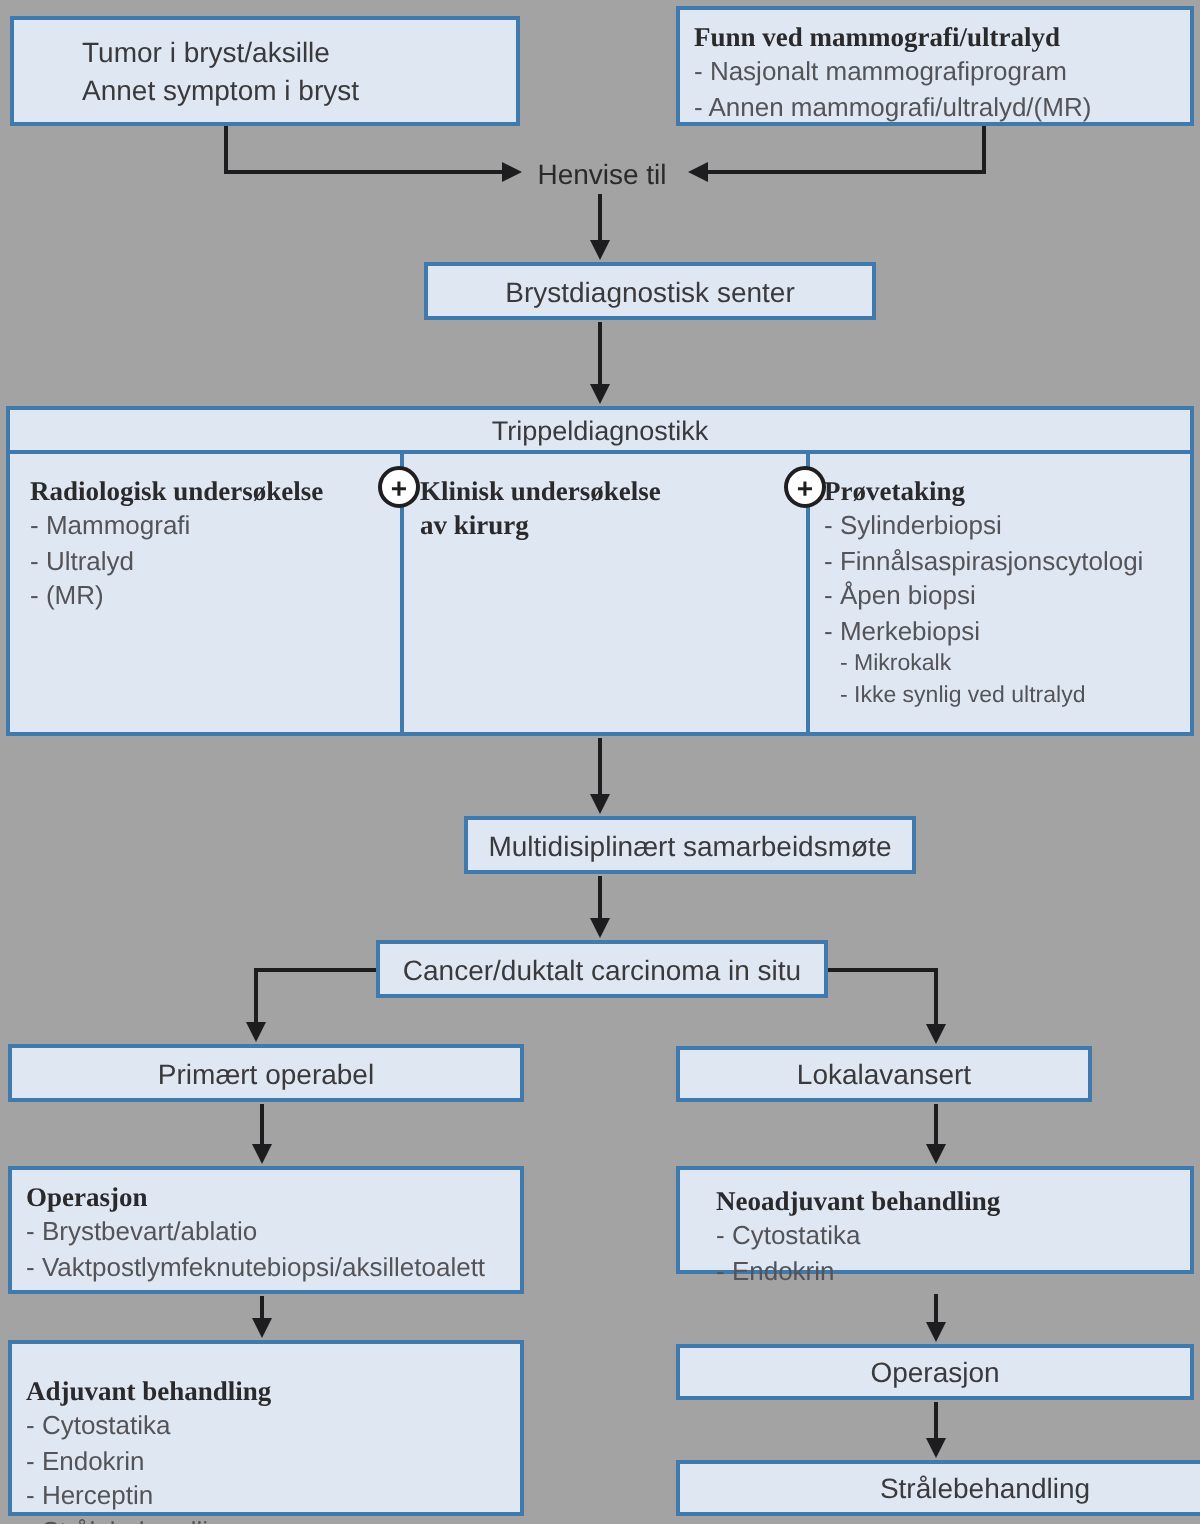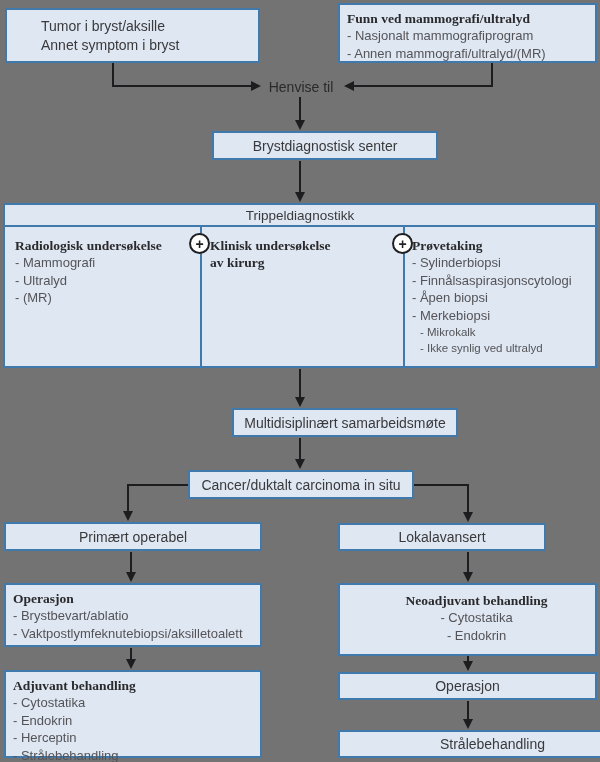--- a/index.html
+++ b/index.html
@@ -5,21 +5,21 @@
   :root{
     --fill:#dfe7f2;
     --border:#4079ab;
     --line:#1d1d1f;
     --dark:#2a2a2c;
     --label:#3a3a3c;
     --gray:#545458;
   }
   html,body{margin:0;padding:0;background:#fff;}
   .stage{
-    position:relative;width:600px;height:762px;background:#737373;
+    position:relative;width:600px;height:762px;background:#a3a3a3;
     font-family:"Liberation Sans","DejaVu Sans",sans-serif;overflow:hidden;
   }
   .overlay{position:absolute;left:0;top:0;width:600px;height:762px;pointer-events:none;}
   .box{
     position:absolute;background:var(--fill);border:2px solid var(--border);
     box-sizing:border-box;color:var(--label);
   }
   .center{display:flex;align-items:center;justify-content:center;font-size:14px;}
   .heading{font-weight:bold;color:var(--dark);font-size:13.5px;line-height:17px;white-space:nowrap;font-family:Liberation Serif, serif;}
   .item{color:var(--gray);font-size:13px;line-height:17.5px;white-space:nowrap;}
@@ -44,22 +44,22 @@
     background:#fff;box-sizing:border-box;display:flex;align-items:center;justify-content:center;
     font-size:14px;font-weight:bold;color:#1f1f21;z-index:2;line-height:1;
   }
   #plus1{left:189px;top:233px;}
   #plus2{left:392px;top:233px;}
   #b-mdt{left:188px;top:408px;width:226px;height:29px;margin-left:44px;}
   #b-cancer{left:188px;top:470px;width:226px;height:29px;}
   #b-primaert{left:4px;top:522px;width:258px;height:29px;}
   #b-lokal{left:338px;top:523px;width:208px;height:28px;}
   #b-opl{left:4px;top:583px;width:258px;height:64px;padding:5px 0 0 7px;}
-  #b-adj{left:4px;top:670px;width:258px;height:88px;padding:5px 0 0 7px;}
-  #b-neo{left:338px;top:583px;width:259px;height:73px;padding:7px 0 0 18px;text-align:center;}
+  #b-adj{left:4px;top:670px;width:258px;height:88px;padding:15px 0 0 7px;}
+  #b-neo{left:338px;top:583px;width:259px;height:54px;padding:7px 0 0 18px;}
   #b-opr{left:338px;top:672px;width:259px;height:28px;}
   #b-str{left:338px;top:730px;width:309px;height:28px;}
 </style>
 </head>
 <body>
 
 <div class="stage">
 
   <svg class="overlay" width="600" height="762" viewBox="0 0 600 762" xmlns="http://www.w3.org/2000/svg">
     <defs>

